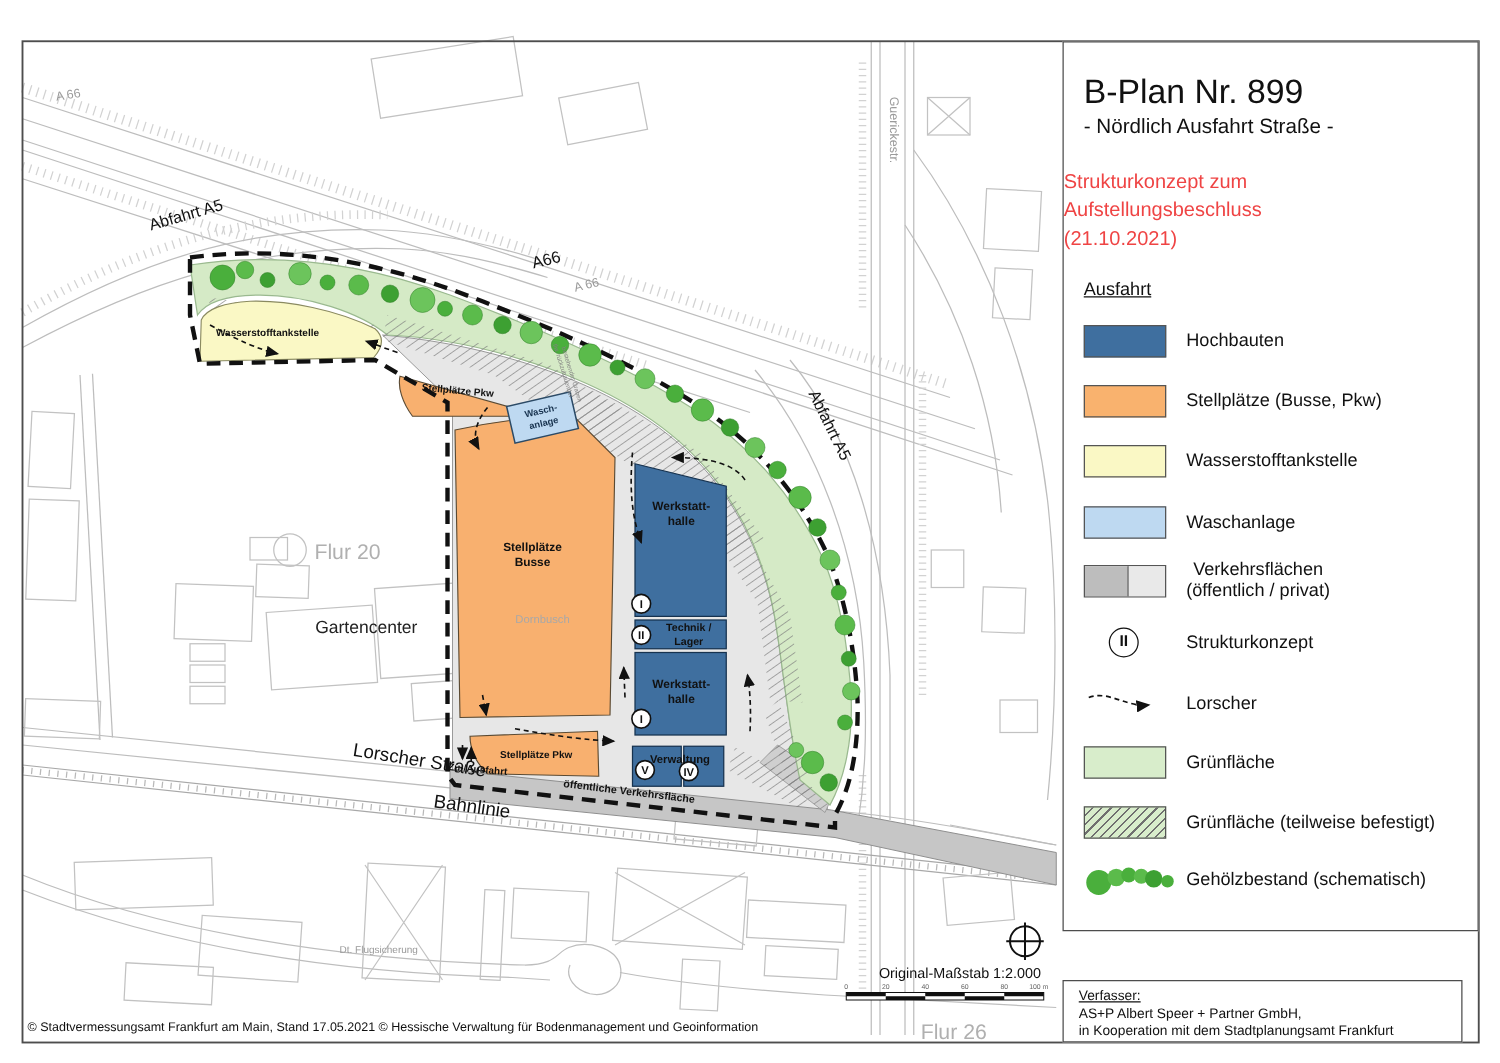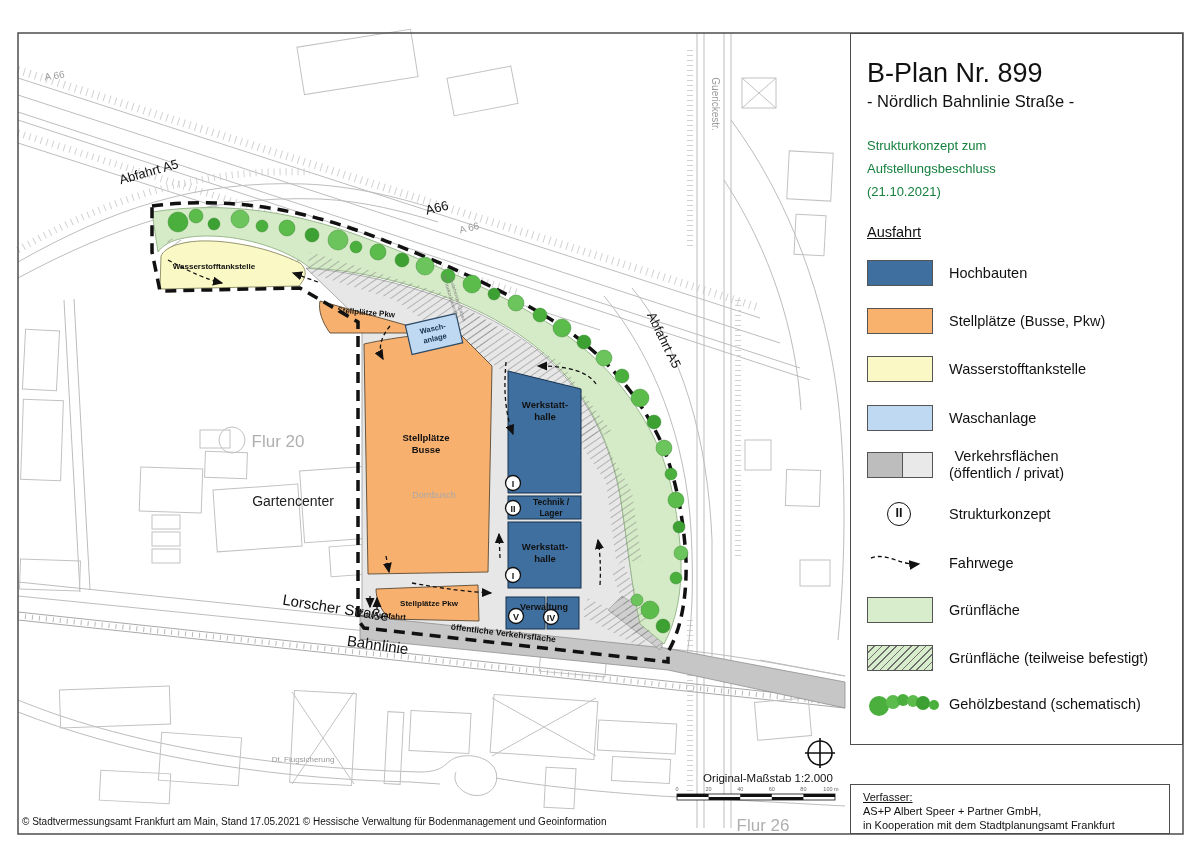--- a/index.html
+++ b/index.html
@@ -3,21 +3,21 @@
 <meta charset="utf-8">
 <style>
   html,body{margin:0;padding:0;background:#fff;}
   body{width:1200px;height:850px;position:relative;font-family:"Liberation Sans",sans-serif;overflow:hidden;}
   #mapsvg{position:absolute;left:0;top:0;}
   .panel{position:absolute;background:#fff;border:1.5px solid #4d4d4d;box-sizing:border-box;}
   #panel-main{left:850px;top:33px;width:333px;height:712px;}
   #panel-verfasser{left:850px;top:784px;width:320px;height:50px;padding:5px 0 0 12px;font-size:11px;line-height:14px;color:#111;}
   .p-title{position:absolute;left:16px;top:24px;font-size:27px;color:#111;}
   .p-subtitle{position:absolute;left:16px;top:58px;font-size:16.5px;color:#111;}
-  .p-concept{position:absolute;left:16px;top:100px;font-size:13px;line-height:23px;color:#15803d;}
+  .p-concept{position:absolute;left:0;top:100px;font-size:16px;line-height:23px;color:#ef4444;}
   .p-legende{position:absolute;left:16px;top:190px;font-size:14.5px;text-decoration:underline;color:#111;}
   .lg-row{position:absolute;left:16px;width:300px;height:26px;}
   .lg-swatch{position:absolute;left:0;top:0;width:66px;height:26px;border:1.2px solid #555;box-sizing:border-box;}
   .lg-label{position:absolute;left:82px;top:0;font-size:14.5px;color:#111;line-height:26px;white-space:nowrap;text-align:center;}
   .lg-label.two{line-height:17px;top:-4px;}
   .lg-split{position:absolute;top:0;bottom:0;}
   .lg-circle{position:absolute;left:20px;top:1px;width:24px;height:24px;border:1.8px solid #111;border-radius:50%;box-sizing:border-box;text-align:center;font-weight:bold;font-size:12.5px;line-height:21px;color:#111;}
   .lg-dash{position:absolute;left:0;top:0;width:66px;height:26px;border:3.5px dashed #111;box-sizing:border-box;background:#fff;}
   .underl{text-decoration:underline;}
 </style>
@@ -282,21 +282,21 @@
     <circle cx="820" cy="753" r="12"></circle>
     <path d="M820,738 L820,768 M805,753 L835,753"></path>
   </g>
   <text x="22" y="825" font-size="10" fill="#111" style="paint-order:stroke;stroke:#ffffff;stroke-width:3px;">© Stadtvermessungsamt Frankfurt am Main, Stand 17.05.2021 © Hessische Verwaltung für Bodenmanagement und Geoinformation</text>
 
   <rect x="18" y="33" width="1165" height="801" fill="none" stroke="#4d4d4d" stroke-width="1.5"></rect>
 </svg>
 
 <div id="panel-main" class="panel">
   <div class="p-title">B-Plan Nr. 899</div>
-  <div class="p-subtitle">- Nördlich Bahnlinie Straße -</div>
+  <div class="p-subtitle">- Nördlich Ausfahrt Straße -</div>
   <div class="p-concept">
     <div>Strukturkonzept zum</div>
     <div>Aufstellungsbeschluss</div>
     <div>(21.10.2021)</div>
   </div>
   <div class="p-legende">Ausfahrt</div>
 
   <div class="lg-row" style="top:226px">
     <div class="lg-swatch" style="background:#3f6f9f"></div>
     <div class="lg-label">Hochbauten</div>
@@ -329,21 +329,21 @@
   </div>
   <div class="lg-row" style="top:516px">
     <svg width="66" height="26">
       <defs>
           <marker id="arr2" markerWidth="9" markerHeight="7" refX="7" refY="3.5" orient="auto">
             <path d="M0,0 L8,3.5 L0,7 Z" fill="#111"></path>
           </marker>
         </defs>
       <path d="M4,8 C20,2 34,16 52,14" fill="none" stroke="#111" stroke-width="1.4" stroke-dasharray="4,3" marker-end="url(#arr2)"></path>
     </svg>
-    <div class="lg-label">Fahrwege</div>
+    <div class="lg-label">Lorscher</div>
   </div>
   <div class="lg-row" style="top:563px">
     <div class="lg-swatch" style="background:#d8edcb"></div>
     <div class="lg-label">Grünfläche</div>
   </div>
   <div class="lg-row" style="top:611px">
     <div class="lg-swatch" style="background:repeating-linear-gradient(135deg, rgba(0,0,0,0) 0 4px, #6f6f6f 4px 5.2px), #d8edcb"></div>
     <div class="lg-label">Grünfläche (teilweise befestigt)</div>
   </div>
   <div class="lg-row" style="top:657px">

